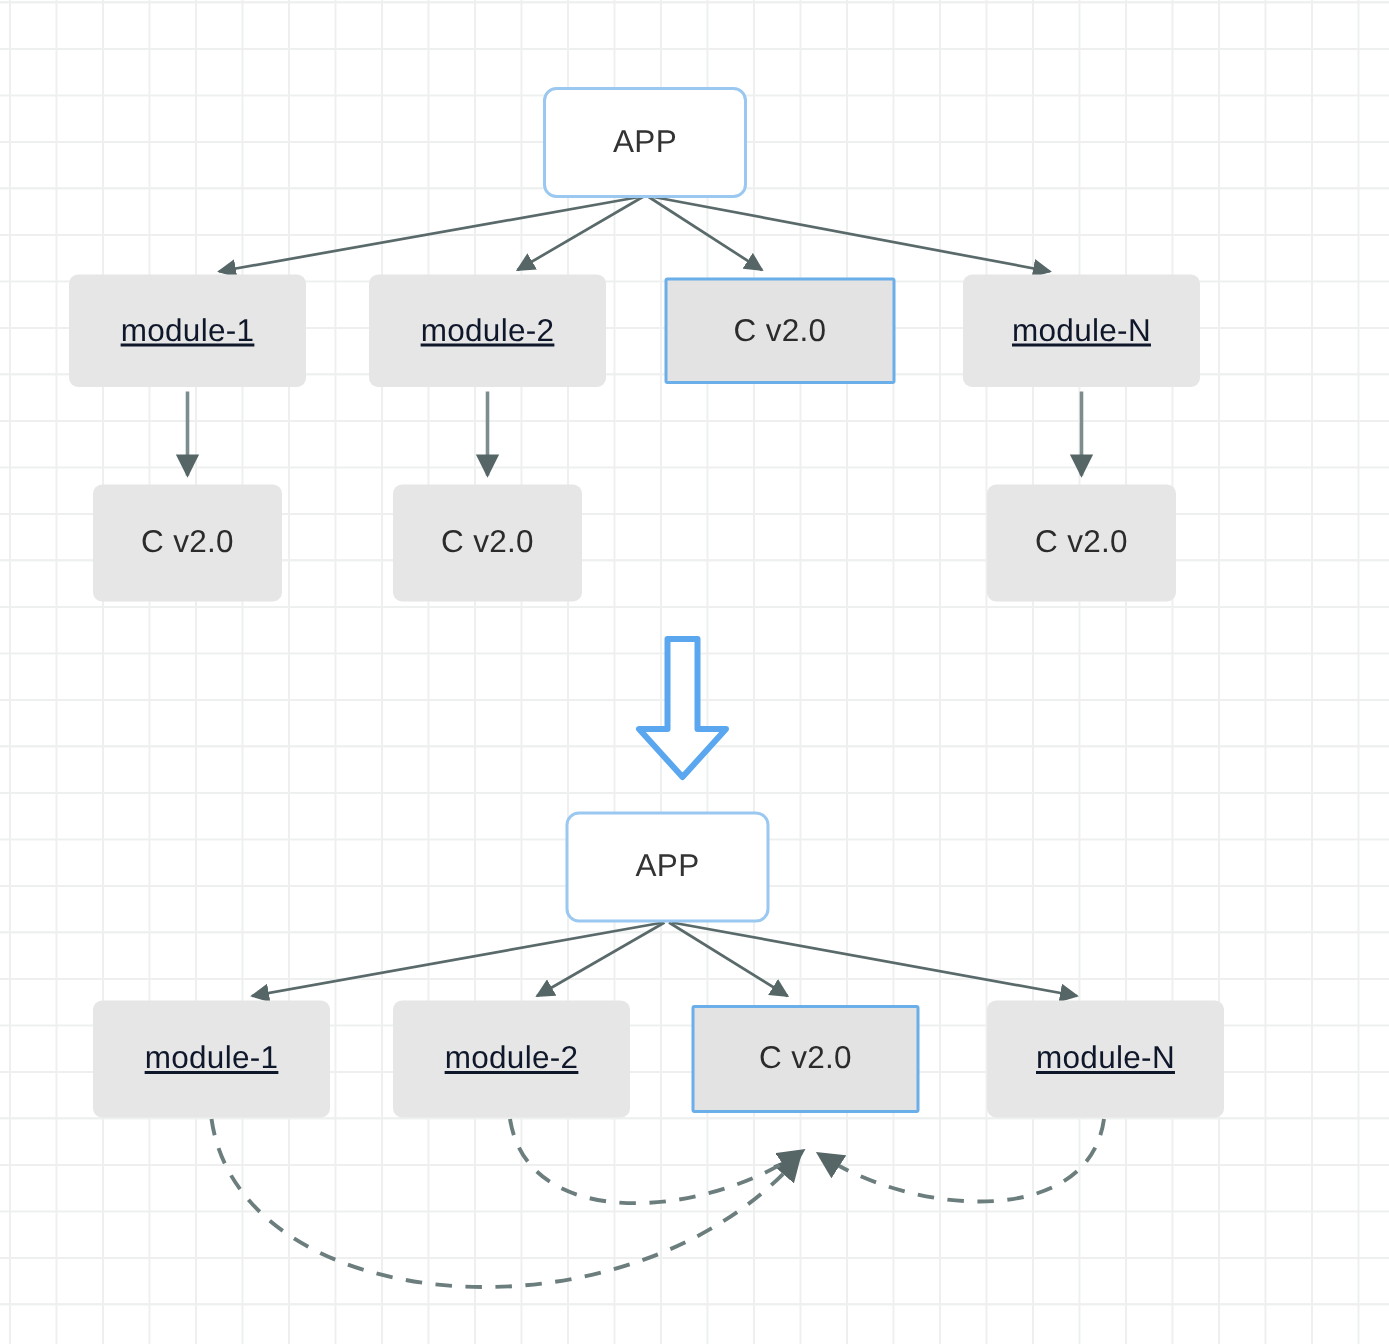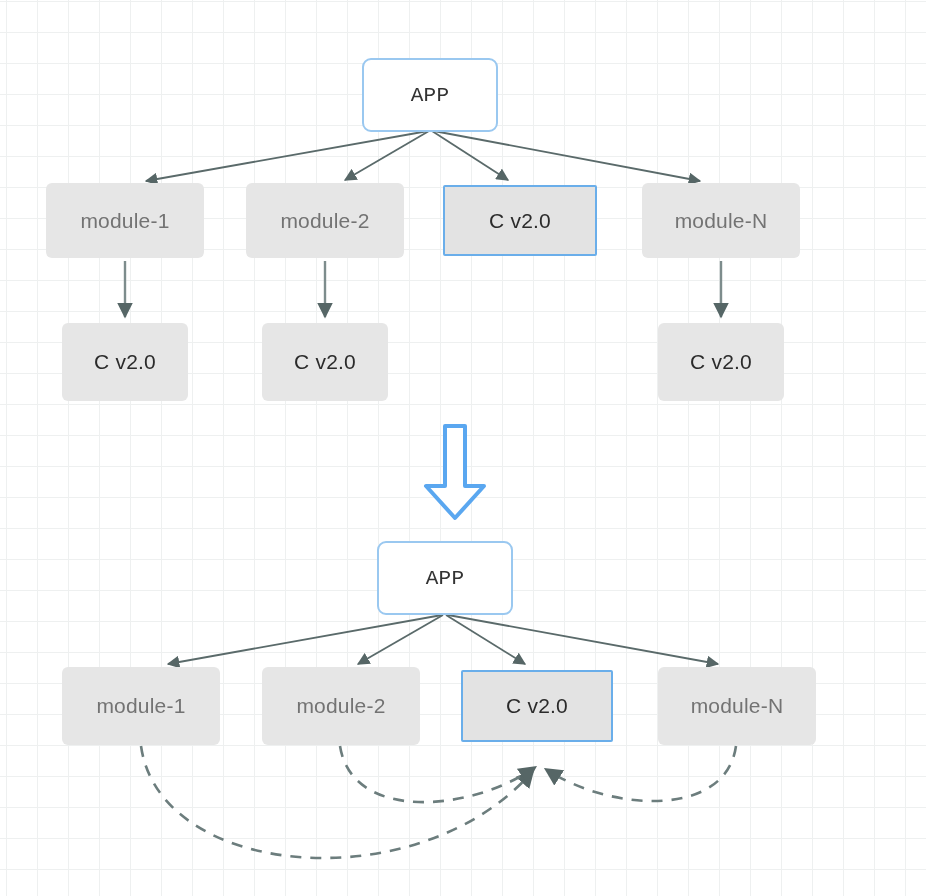--- a/index.html
+++ b/index.html
@@ -44,27 +44,27 @@
     font-family: "Liberation Sans", sans-serif;
     font-size: 21px;
     color: #333333;
     letter-spacing: 0.2px;
     z-index: 3;
   }
   .node-app {
     background: #ffffff;
     border: 2px solid #9ac8f0;
     border-radius: 9px;
-    font-family: Liberation Mono, monospace;
   }
   .node-module {
     background: #e6e6e6;
     border: none;
     border-radius: 6px;
-    color: #737373;
+    color: #0f172a;
+    text-decoration: underline;
   }
   .node-lib {
     background: #e6e6e6;
     border: none;
     border-radius: 6px;
     color: #2b2b2b;
   }
   .node-lib-highlight {
     background: #e3e3e3;
     border: 2px solid #6aaeea;

